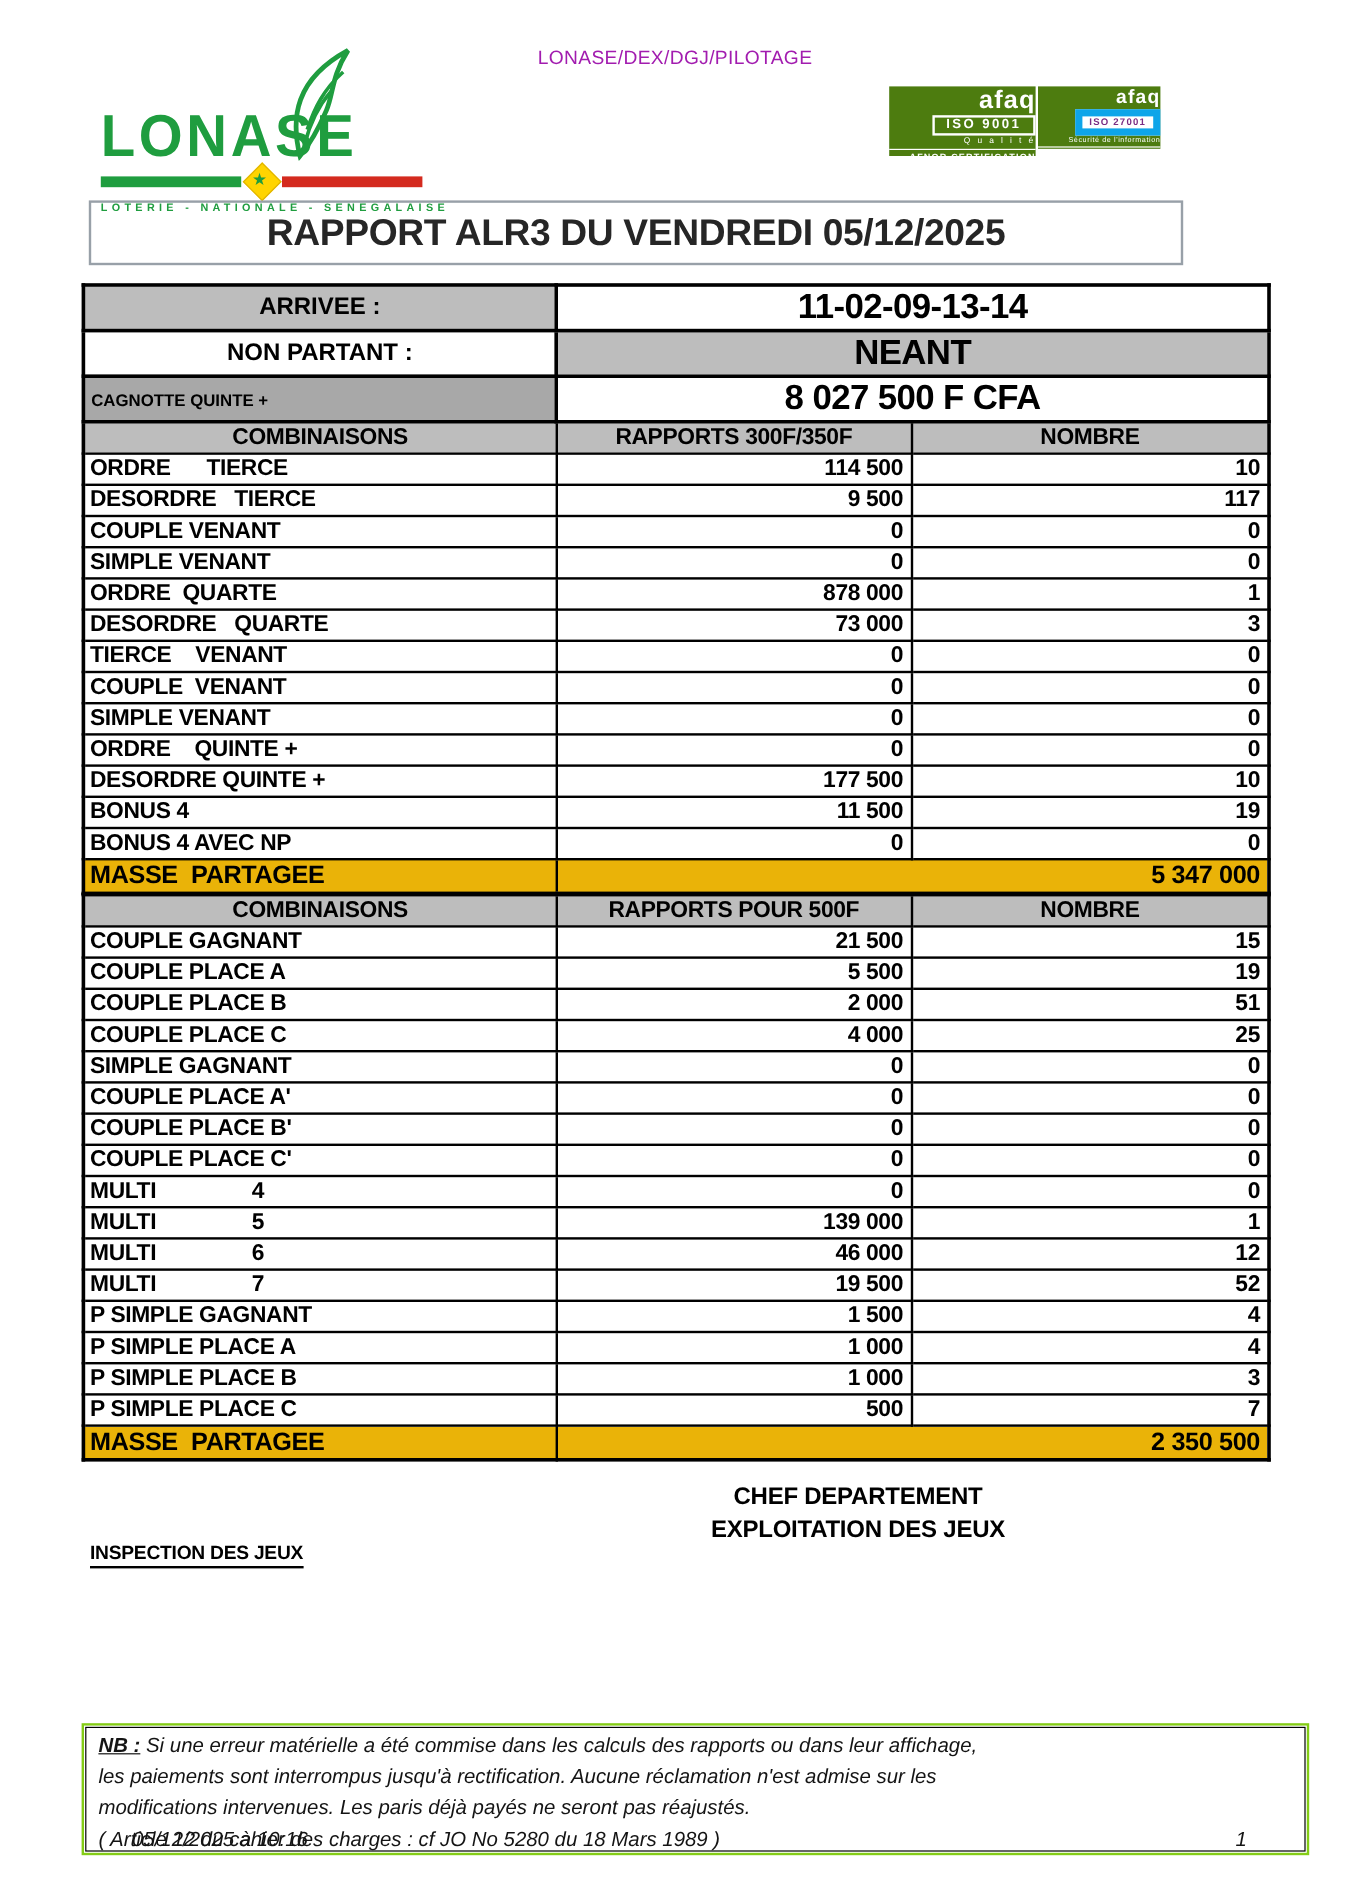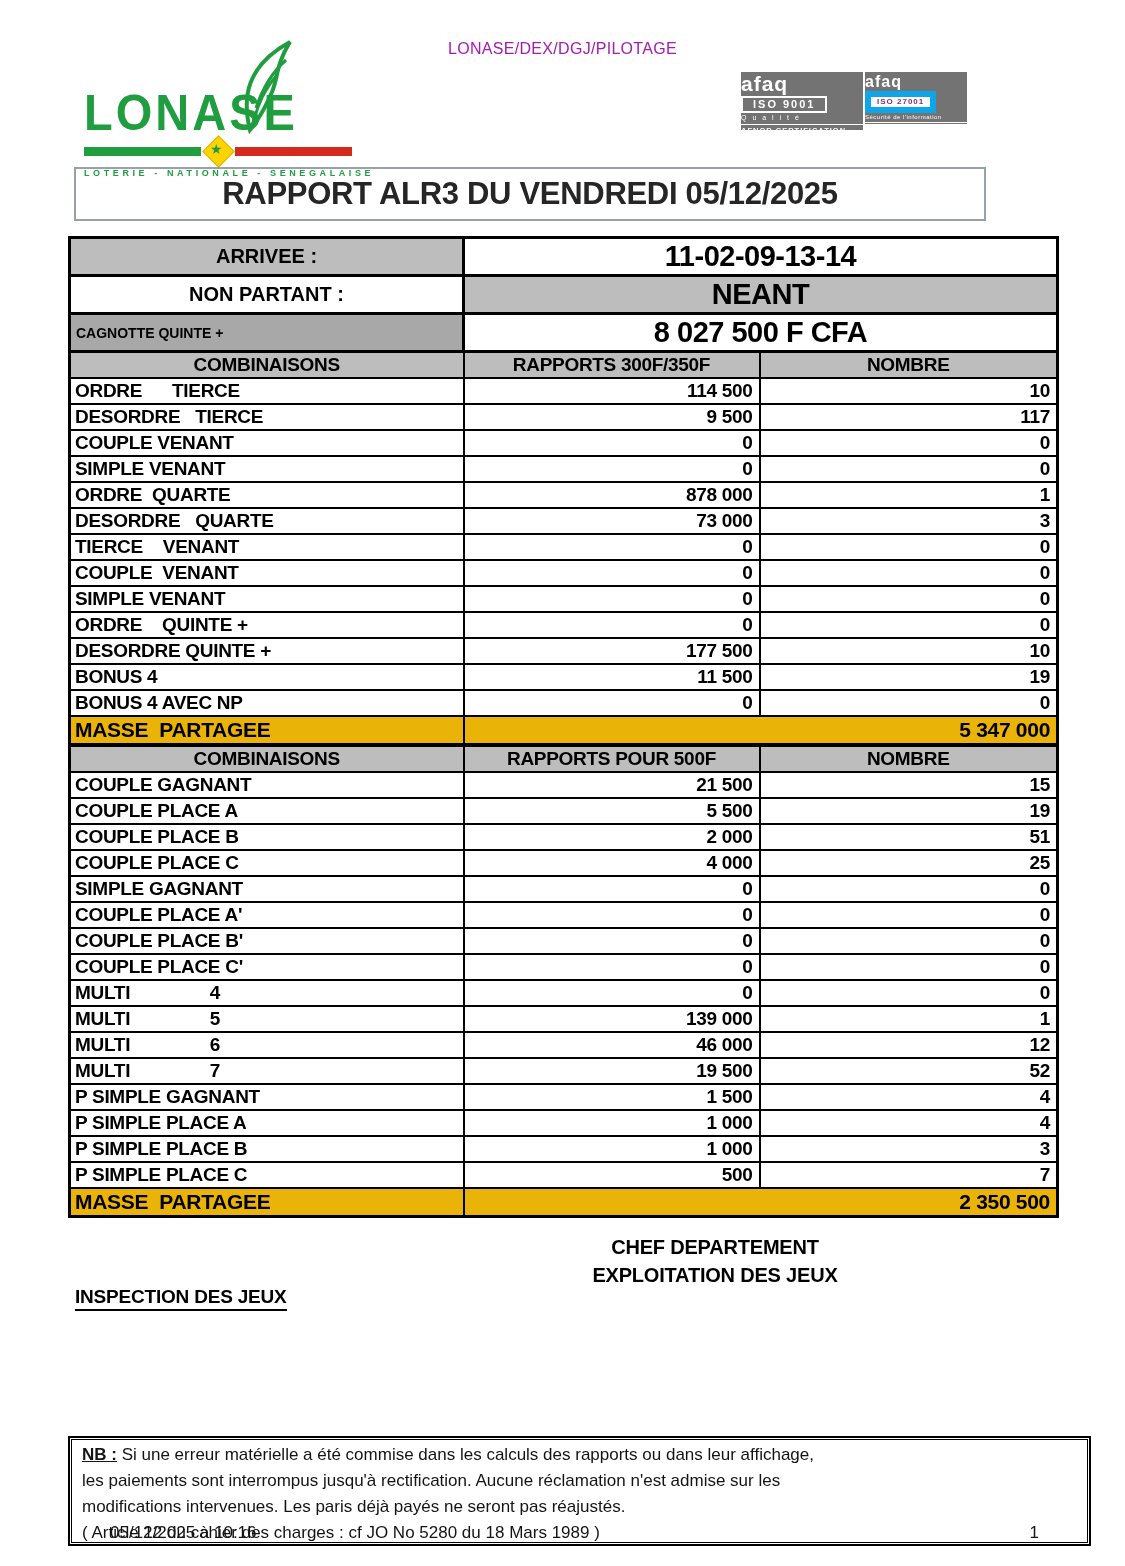--- a/index.html
+++ b/index.html
@@ -16,21 +16,21 @@
   .logo-bars{display:flex;align-items:center;margin-top:2px;width:268px;}
   .bar-green{height:9px;background:#1f9d3f;flex:1;}
   .bar-red{height:9px;background:#d42a1e;flex:1;}
   .diamond-wrap{width:34px;height:26px;position:relative;flex:0 0 34px;}
   .diamond{position:absolute;left:6px;top:2px;width:21px;height:21px;background:#ffd400;transform:rotate(45deg);border:1px solid #e0b400;}
   .diamond-star{position:absolute;left:9px;top:3px;color:#1f9d3f;font-size:14px;}
   .logo-tag{margin-top:4px;font-size:9px;font-weight:bold;color:#1f9d3f;letter-spacing:3.6px;white-space:nowrap;}
 
   
   .badges{top:72px;left:741px;display:flex;align-items:flex-start;}
-  .badge{background:#737373;color:#fff;text-align:left;box-sizing:border-box;}
+  .badge{background:#4d7c0f;color:#fff;text-align:right;box-sizing:border-box;}
   .badge-1{width:122px;height:58px;padding-top:2px;}
   .badge-2{width:102px;height:52px;margin-left:2px;padding-top:2px;}
   .afaq{font-weight:900;font-size:21px;line-height:20px;letter-spacing:1px;}
   .badge-2 .afaq{font-size:16px;line-height:16px;}
   .iso-box{border:2px solid #fff;display:inline-block;padding:0 10px;font-weight:bold;font-size:11px;line-height:13px;margin-top:1px;letter-spacing:2px;}
   .badge-2 .iso-box{background:#fff;color:#7b2d84;font-size:8px;line-height:10px;letter-spacing:1px;padding:0 6px;border:6px solid #0ea5e9;}
   .badge-sub{font-size:7px;letter-spacing:2px;line-height:8px;margin-top:1px;}
   .badge-2 .badge-sub{letter-spacing:.5px;font-size:6px;line-height:6px;}
   .badge-foot{border-top:1px solid #fff;margin-top:2px;font-size:7.5px;font-weight:bold;letter-spacing:1px;line-height:11px;}
   .badge-2 .badge-foot{font-size:5.5px;line-height:9px;}
@@ -53,24 +53,24 @@
   .info.r3 .ivalue{height:25px;}
   .t th{background:#bdbdbd;font-size:19px;font-weight:bold;height:21px;letter-spacing:-.3px;}
   .t td.lbl{font-weight:bold;font-size:19px;text-align:left;padding-left:4px;white-space:pre;height:23px;letter-spacing:-.3px;}
   .t td.num{font-weight:bold;font-size:19px;text-align:right;padding-right:6px;height:23px;letter-spacing:-.3px;}
   .t tr.masse td{background:#eab308;height:24px;}
   .t tr.masse .m-lbl{font-weight:bold;font-size:21px;padding-left:4px;white-space:pre;letter-spacing:-.3px;}
   .t tr.masse .m-val{font-weight:bold;font-size:21px;text-align:right;padding-right:6px;letter-spacing:-.3px;}
 
   
   .chef{top:1233px;left:520px;width:390px;text-align:center;font-weight:bold;font-size:20px;line-height:28px;letter-spacing:-.2px;}
-  .inspection{top:1286px;left:75px;font-weight:bold;font-size:19px;border-bottom:2px solid #000;padding-bottom:1px;letter-spacing:-.2px;}
-
-  
-  .nb-outer{top:1436px;left:68px;width:1023px;height:110px;border:2px solid #000000;box-sizing:border-box;}
+  .inspection{top:1286px;left:75px;font-weight:bold;font-size:16px;border-bottom:2px solid #000;padding-bottom:1px;letter-spacing:-.2px;}
+
+  
+  .nb-outer{top:1436px;left:68px;width:1023px;height:110px;border:2px solid #84cc16;box-sizing:border-box;font-style:italic;}
   .nb-inner{border:1px solid #000;margin:1px;height:calc(100% - 2px);box-sizing:border-box;padding:2px 10px;}
   .nb-line{font-size:17px;line-height:26px;color:#141414;white-space:nowrap;}
   .nb-label{font-weight:bold;text-decoration:underline;}
   .nb-last{position:relative;display:flex;align-items:center;}
   .nb-ts{position:absolute;left:28px;top:0;font-size:17px;color:#141414;}
   .nb-page{margin-left:auto;margin-right:38px;}
 </style>
 </head>
 <body>
 

